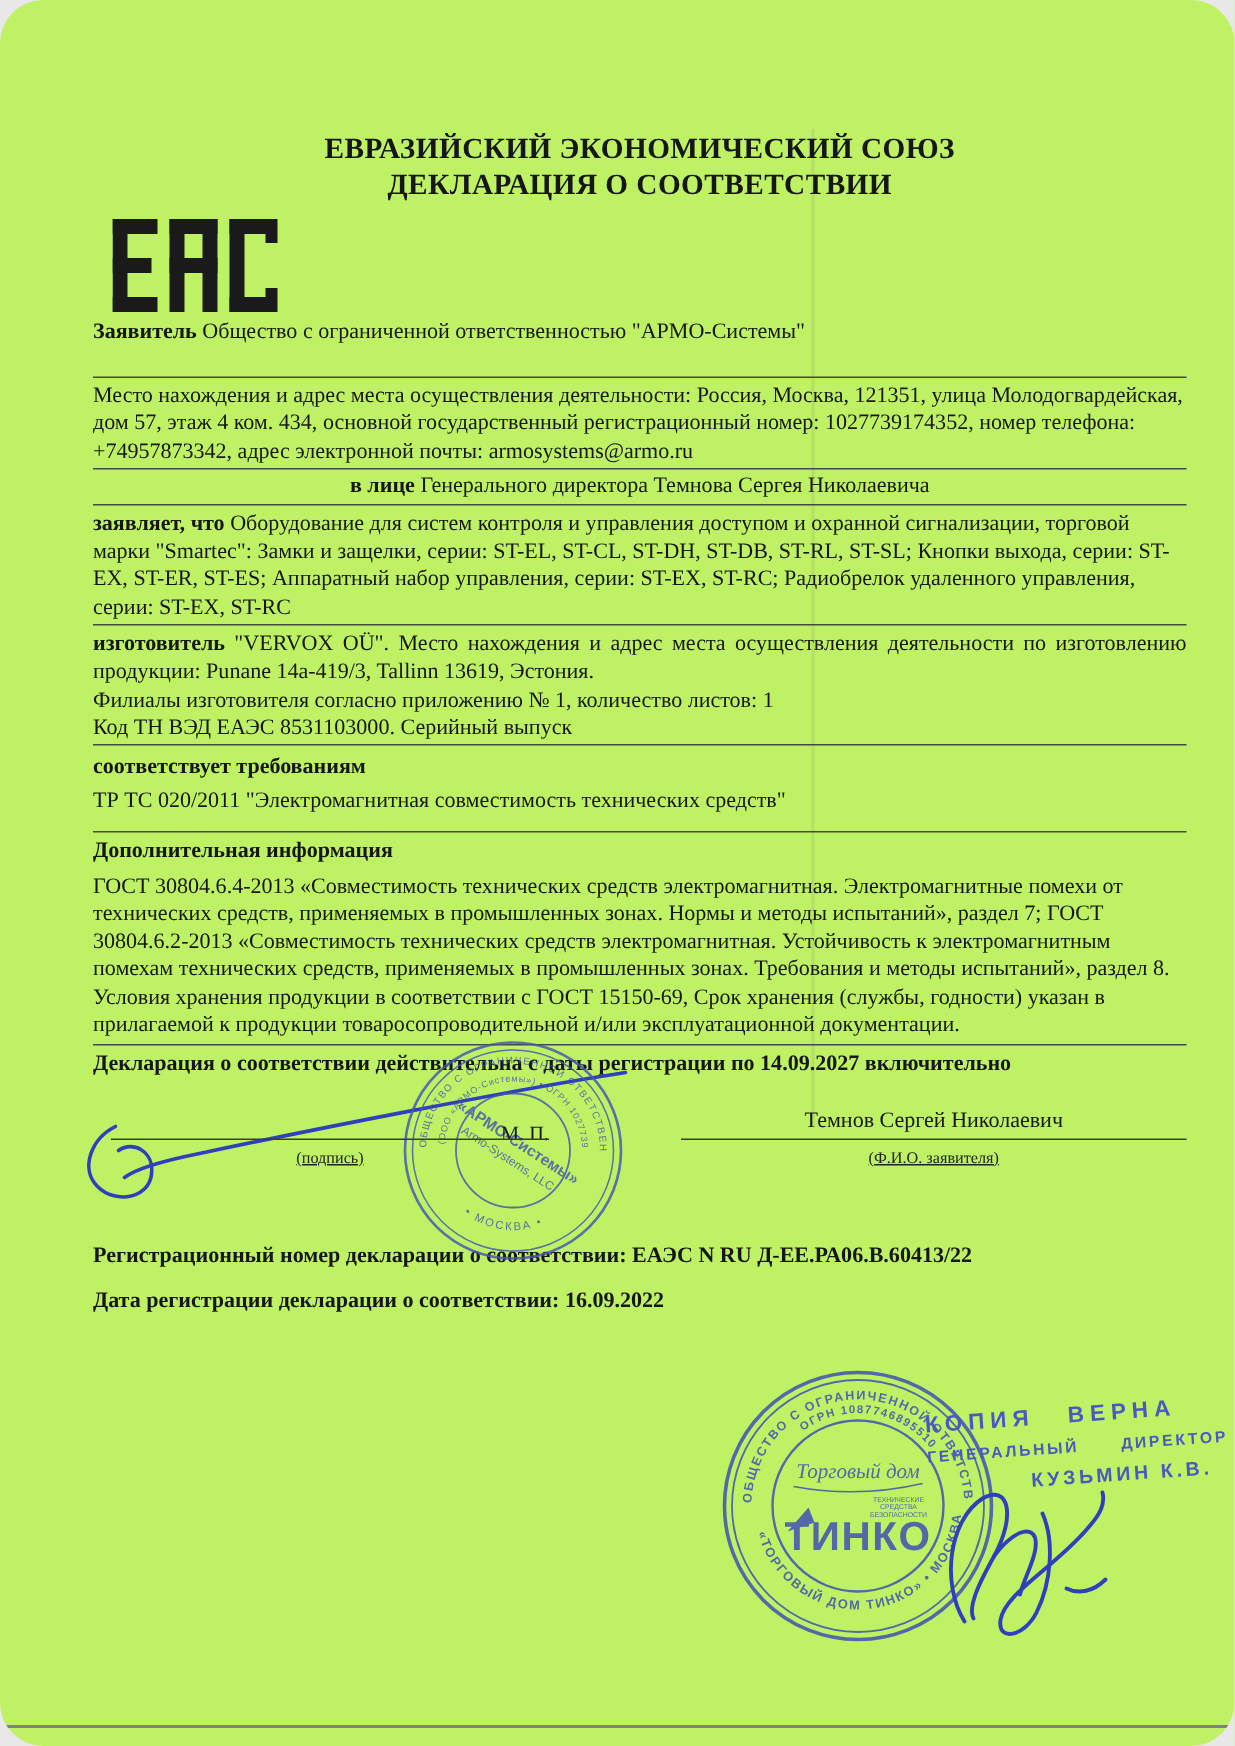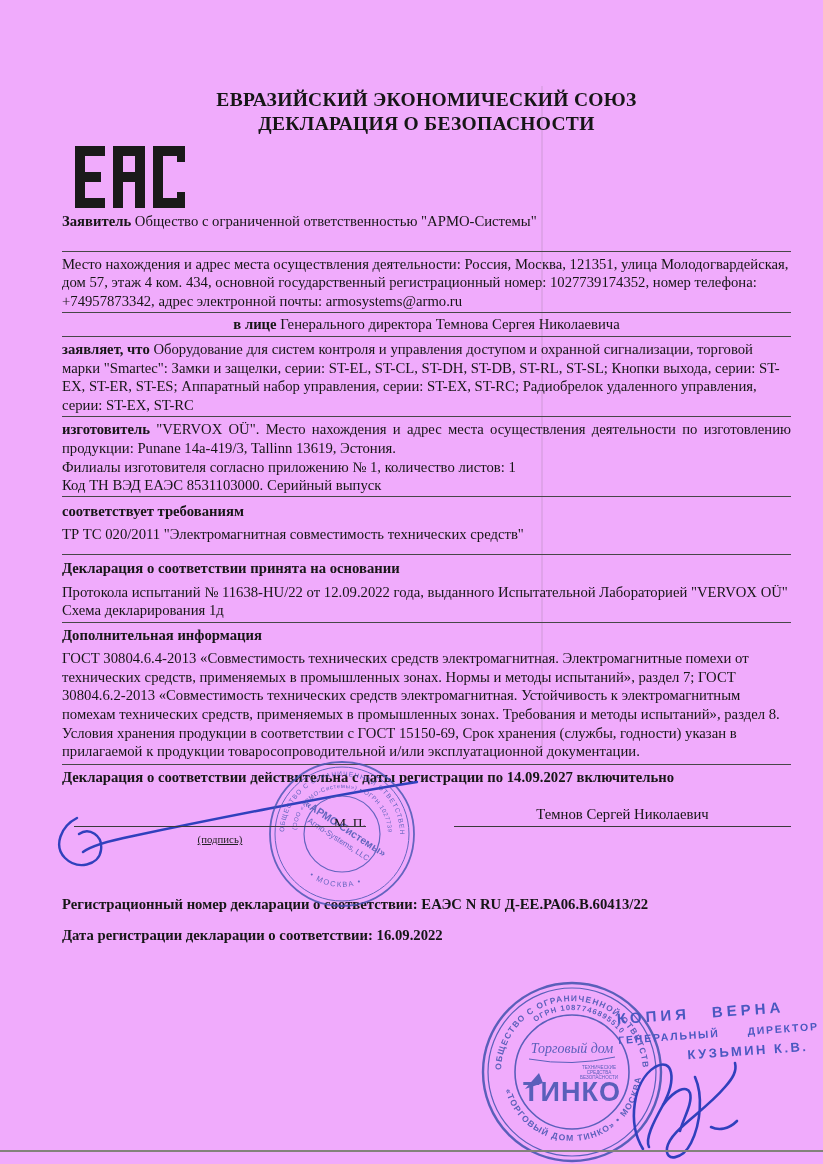--- a/index.html
+++ b/index.html
@@ -1,17 +1,17 @@
 <!DOCTYPE html>
 <html><head>
 <meta charset="utf-8">
 <style>
   html,body { margin:0; padding:0; background:#e8e8e8; }
-  .page { position:relative; width:823px; height:1164px; margin:0 auto; background:#f0abfc;
-          font-family:"Liberation Serif", serif; color:#161616; overflow:hidden; }
+  .page { position:relative; width:823px; height:1164px; margin:0 auto; background:#bef264;
+          font-family:"Liberation Serif", serif; color:#161616; overflow:hidden;border-radius:29px; }
   .content { position:absolute; left:62px; top:0; width:729px; font-size:14.7px; line-height:18.6px; }
   p { margin:0; }
   .b { font-weight:700; }
   .doc-title { padding-top:88px; text-align:center; font-weight:700; font-size:19.5px; line-height:23.5px; letter-spacing:.3px; }
   .eac { margin:11px 0 0 13px; display:block; }
   .sec { border-bottom:1.6px solid #474747; }
   .sec-applicant { margin-top:4px; padding-bottom:20px; }
   .sec-address { padding-top:3px; padding-bottom:2px; }
   .sec-person { padding-top:2px; padding-bottom:2px;text-align:center; }
   .sec-declares { padding-top:3px; padding-bottom:2px; }
@@ -52,21 +52,21 @@
 </head>
 <body>
 
 <div class="page">
   <div class="fold-line"></div>
 
   <div class="content">
 
     <div class="doc-title">
       <div>ЕВРАЗИЙСКИЙ ЭКОНОМИЧЕСКИЙ СОЮЗ</div>
-      <div>ДЕКЛАРАЦИЯ О БЕЗОПАСНОСТИ</div>
+      <div>ДЕКЛАРАЦИЯ О СООТВЕТСТВИИ</div>
     </div>
 
     <svg class="eac" width="112" height="62" viewBox="0 0 112 62" aria-hidden="true">
       <g fill="#1a1a1a">
         <rect x="0" y="0" width="10" height="62"></rect>
           <rect x="0" y="0" width="30" height="10"></rect>
         <rect x="0" y="26" width="26" height="10"></rect>
           <rect x="0" y="52" width="30" height="10"></rect>
         <rect x="38" y="0" width="10" height="62"></rect>
           <rect x="60" y="0" width="10" height="62"></rect>
@@ -92,25 +92,20 @@
       <p class="just"><b class="b">изготовитель</b> <span>"VERVOX OÜ". Место нахождения и адрес места осуществления деятельности по изготовлению продукции: Punane 14a-419/3, Tallinn 13619, Эстония.</span></p>
       <p>Филиалы изготовителя согласно приложению № 1, количество листов: 1</p>
       <p>Код ТН ВЭД ЕАЭС 8531103000. Серийный выпуск</p>
     </div>
 
     <div class="sec sec-compliance">
       <p class="b">соответствует требованиям</p>
       <p class="gap4">ТР ТС 020/2011 "Электромагнитная совместимость технических средств"</p>
     </div>
 
-    <div class="sec sec-basis">
-      <p class="b">Декларация о соответствии принята на основании</p>
-      <p class="gap4">Протокола испытаний № 11638-HU/22 от 12.09.2022 года, выданного Испытательной Лабораторией "VERVOX OÜ"</p>
-      <p>Схема декларирования 1д</p>
-    </div>
 
     <div class="sec sec-additional">
       <p class="b">Дополнительная информация</p>
       <p class="gap4">ГОСТ 30804.6.4-2013 «Совместимость технических средств электромагнитная. Электромагнитные помехи от технических средств, применяемых в промышленных зонах. Нормы и методы испытаний», раздел 7; ГОСТ 30804.6.2-2013 «Совместимость технических средств электромагнитная. Устойчивость к электромагнитным помехам технических средств, применяемых в промышленных зонах. Требования и методы испытаний», раздел 8. Условия хранения продукции в соответствии с ГОСТ 15150-69, Срок хранения (службы, годности) указан в прилагаемой к продукции товаросопроводительной и/или эксплуатационной документации.</p>
     </div>
 
     <p class="b sec-validity">Декларация о соответствии действительна с даты регистрации по 14.09.2027 включительно</p>
 
     <div class="sig-area">
       <svg class="sig-svg" width="395" height="96" viewBox="0 0 395 96">
@@ -142,20 +137,21 @@
         </g>
       </svg>
 
       <span class="mp">М. П.</span>
 
       <div class="sig-line sig-line-left"></div>
       <div class="sig-caption cap-left">(подпись)</div>
 
       <div class="sig-name">Темнов Сергей Николаевич</div>
       <div class="sig-line sig-line-right"></div>
+      <div class="sig-caption cap-right">(Ф.И.О. заявителя)</div>
     </div>
 
     <p class="reg-line">Регистрационный номер декларации о соответствии: ЕАЭС N RU Д-ЕЕ.РА06.В.60413/22</p>
     <p class="date-line">Дата регистрации декларации о соответствии: 16.09.2022</p>
 
     <div class="bottom-area">
 
       <svg class="tinko-stamp" width="190" height="190" viewBox="0 0 190 190">
         <defs>
           <path id="t-top" d="M 24,95 A 71,71 0 1 1 166,95"></path>

